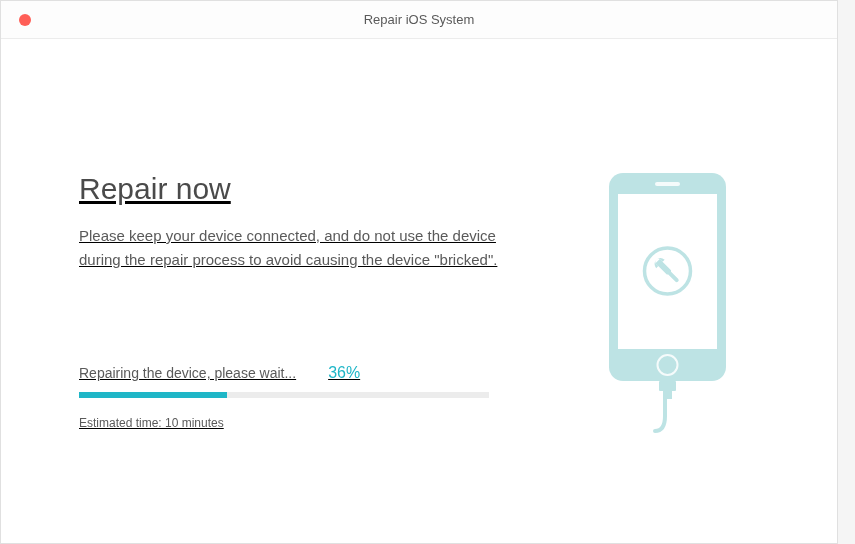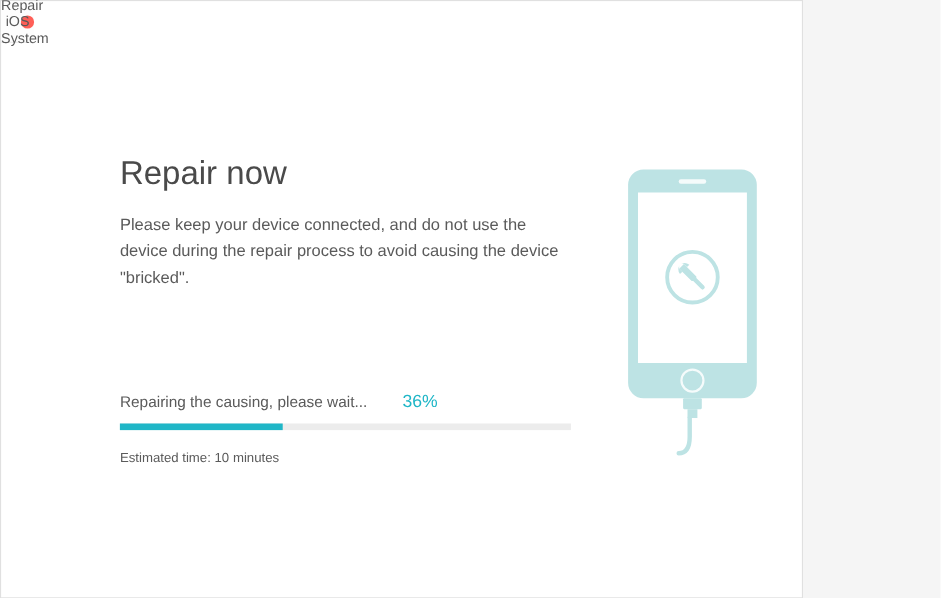--- a/index.html
+++ b/index.html
@@ -8,26 +8,27 @@
       box-sizing: border-box;
     }
     body {
       font-family: -apple-system, BlinkMacSystemFont, "Helvetica Neue", Arial, sans-serif;
       background: #f5f5f5;
       width: 855px;
       height: 544px;
       overflow: hidden;
     }
     .window {
-      width: 730px;
+      width: 838px;
       height: 544px;
       background: #ffffff;
       border: 1px solid #e0e0e0;
       display: flex;
-      flex-direction: row;
+      flex-direction: column;
+      text-decoration: underline;
     }
     .titlebar {
       height: 38px;
       border-bottom: 1px solid #ececec;
       display: flex;
       align-items: center;
       position: relative;
       background: #fdfdfd;
     }
     .close-btn {
@@ -119,21 +120,21 @@
 <div class="window">
   <div class="titlebar">
     <div class="close-btn"></div>
     <div class="title">Repair iOS System</div>
   </div>
   <div class="content">
     <div class="left-panel">
       <h1 class="heading">Repair now</h1>
       <p class="description">Please keep your device connected, and do not use the device during the repair process to avoid causing the device "bricked".</p>
       <div class="status-row">
-        <span class="status-text">Repairing the causing, please wait...</span>
+        <span class="status-text">Repairing the device, please wait...</span>
         <span class="percent">36%</span>
       </div>
       <div class="progress-bar">
         <div class="progress-fill" style="width: 36%;"></div>
       </div>
       <div class="estimate">Estimated time: 10 minutes</div>
     </div>
     <div class="right-panel">
       <div class="phone-illustration">
         <svg width="125" height="265" viewBox="0 0 125 265">

